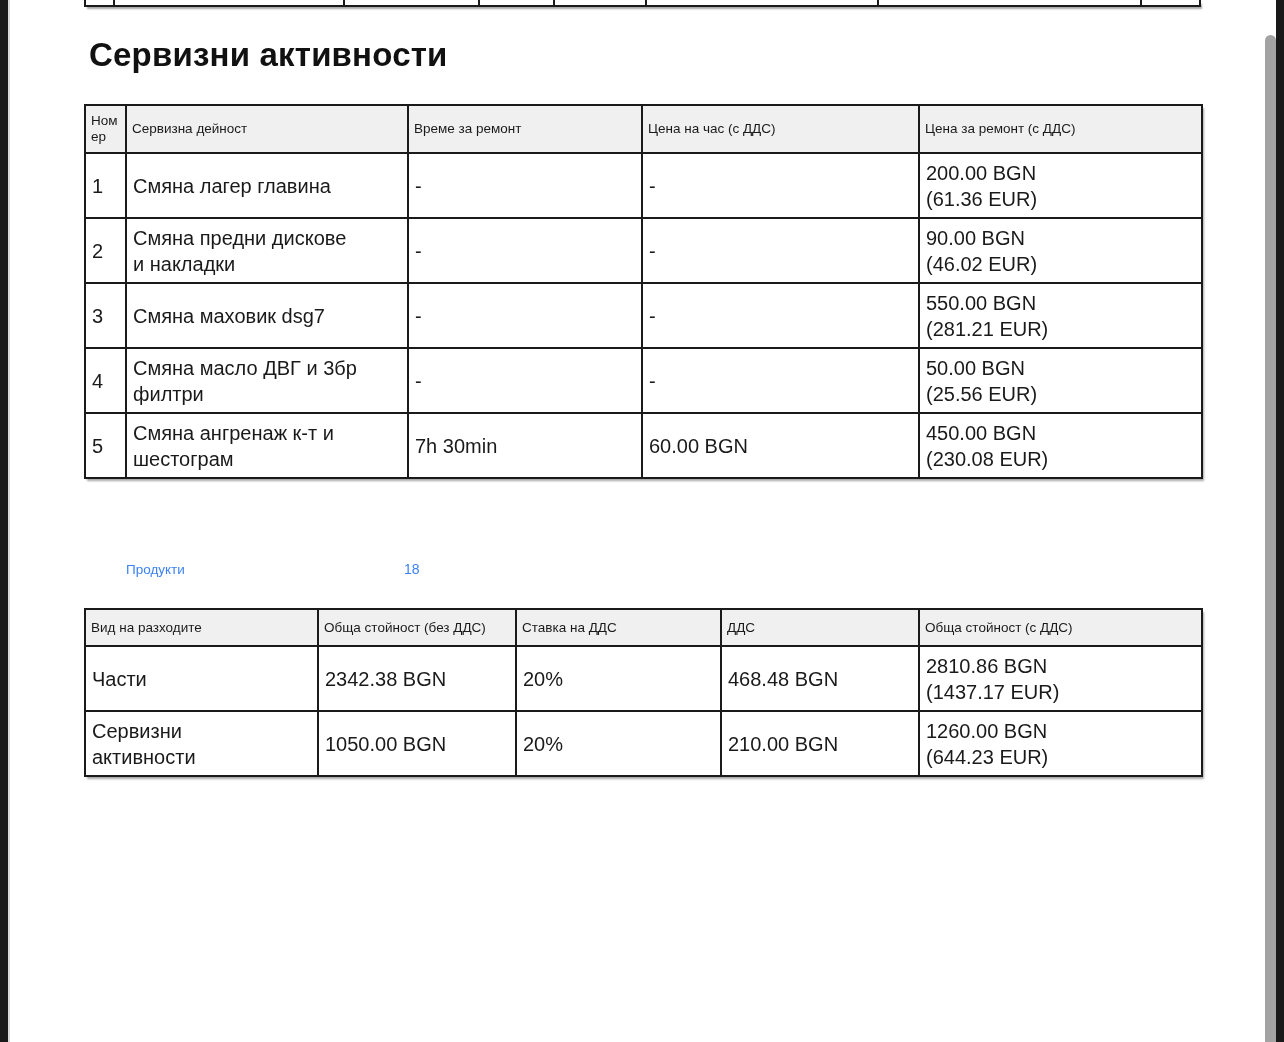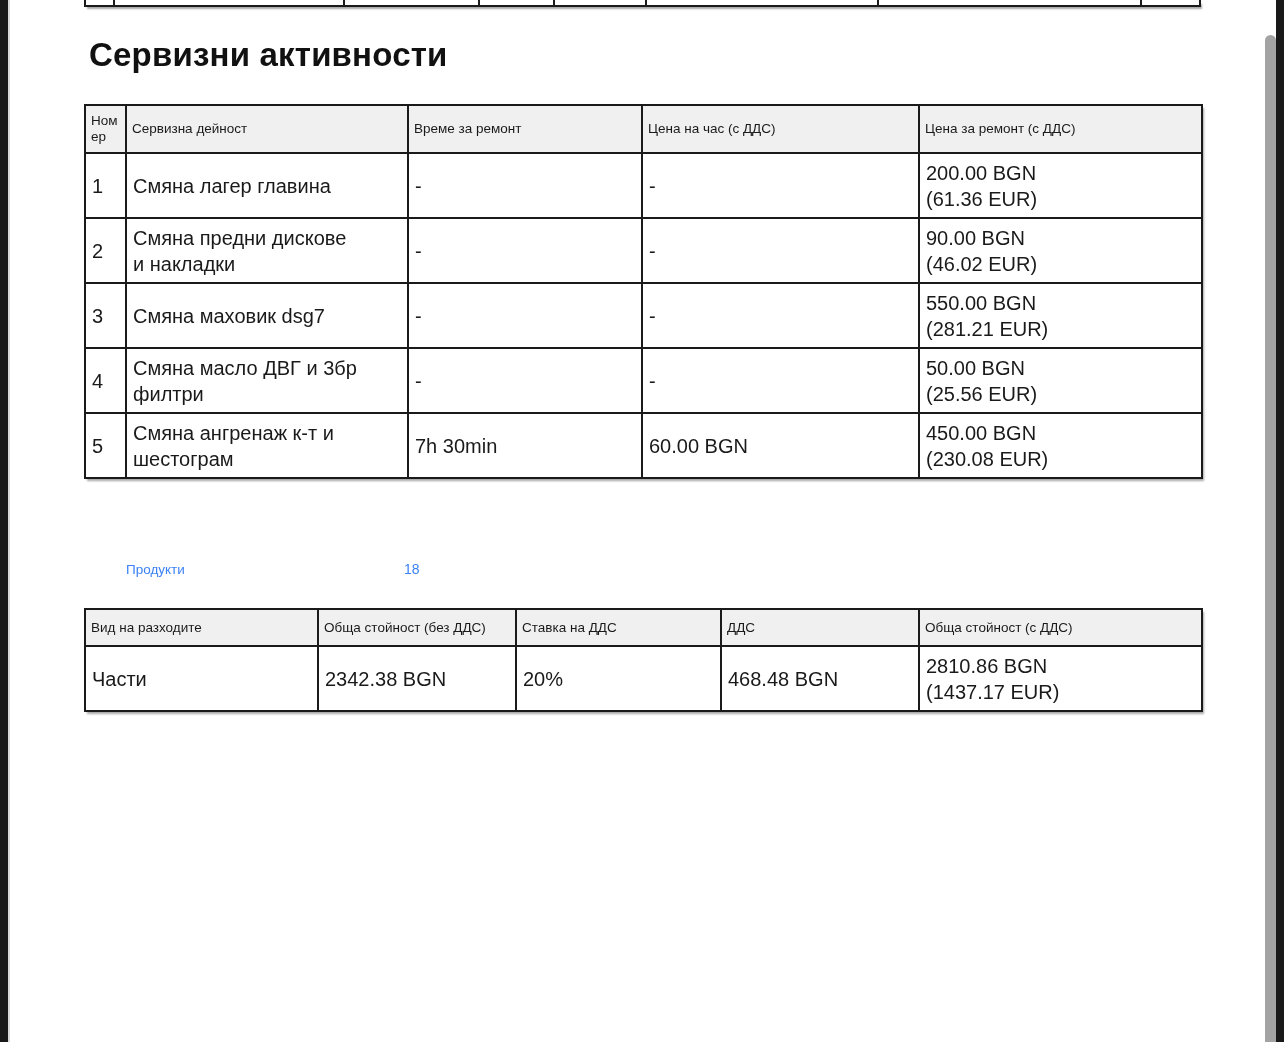--- a/index.html
+++ b/index.html
@@ -145,19 +145,28 @@
     </thead>
     <tbody>
       <tr>
         <td>Части</td>
         <td>2342.38 BGN</td>
         <td>20%</td>
         <td>468.48 BGN</td>
         <td>2810.86 BGN
 (1437.17 EUR)</td>
       </tr>
+      <tr>
+        <td>Сервизни
+активности</td>
+        <td>1050.00 BGN</td>
+        <td>20%</td>
+        <td>210.00 BGN</td>
+        <td>1260.00 BGN
+(644.23 EUR)</td>
+      </tr>
     </tbody>
   </table>
 
   <div class="scroll-thumb"></div>
   <div class="right-edge"></div>
 
 </div>
 
 </body></html>

